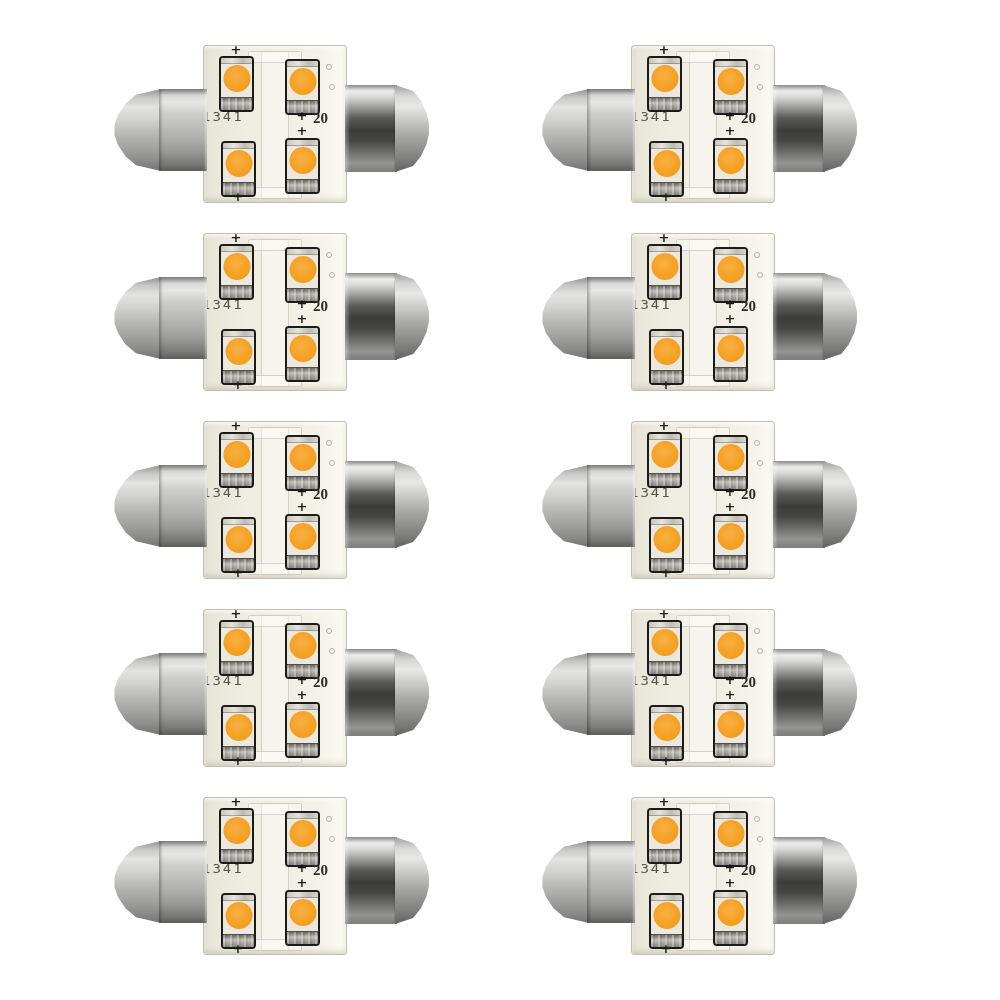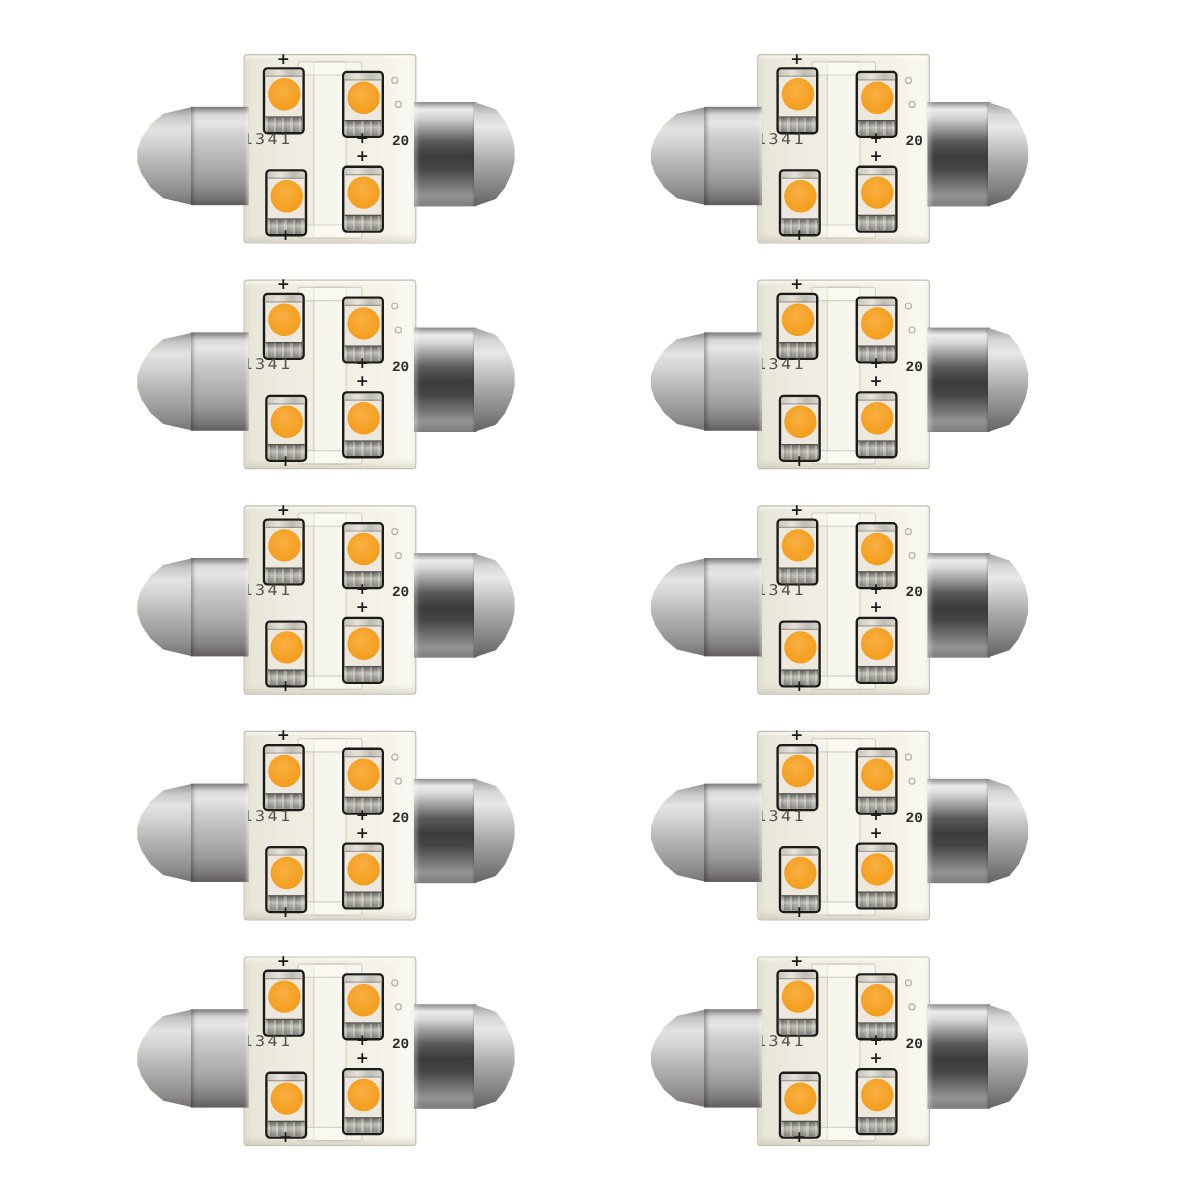--- a/index.html
+++ b/index.html
@@ -60,22 +60,22 @@
   
   .plus{position:absolute;width:14px;height:12px;line-height:12px;text-align:center;
     font-family:"DejaVu Sans",sans-serif;font-weight:bold;font-size:13px;color:#1a1a18;}
   .plus-tl{left:25px;top:-2px;}
   .plus-bl{left:27px;top:145px;}
   .plus-tr{left:91px;top:64px;}
   .plus-br{left:91px;top:79px;}
   .mark-left{position:absolute;left:-2px;top:65px;height:13px;line-height:13px;
     font-family:"DejaVu Sans Mono",monospace;font-size:14px;letter-spacing:2px;
     color:#4a4840;opacity:0.92;transform:scaleY(0.88);transform-origin:left top;}
-  .mark-right{position:absolute;right:5px;top:66px;height:12px;line-height:12px;
-    font-family:Liberation Mono, monospace;font-size:12px;font-weight:700;color:#2e2c28;}
+  .mark-right{position:absolute;right:18px;top:66px;height:12px;line-height:12px;
+    font-family:Liberation Serif, serif;font-size:15px;font-weight:700;color:#2e2c28;}
 </style>
 </head>
 <body>
 
 <div id="canvas">
     <div class="bulb" style="top: 45px; left: 113px;">
     <div class="pcb">
       <div class="trace trace-v"></div>
       <div class="trace trace-top"></div>
       <div class="trace trace-bottom"></div>

